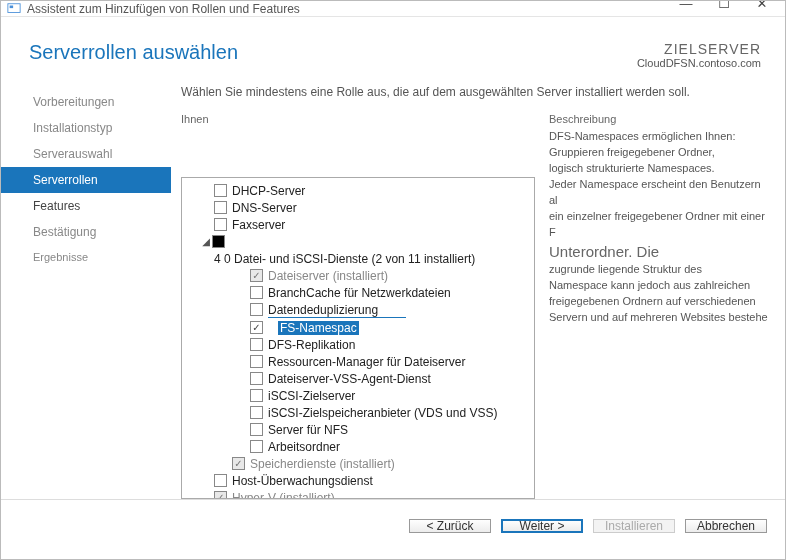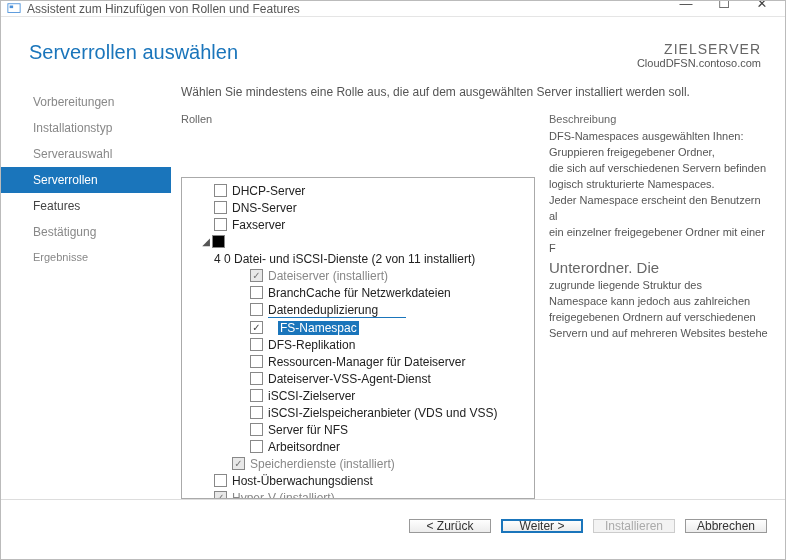--- a/index.html
+++ b/index.html
@@ -78,21 +78,21 @@
     <div class="nav-item active">Serverrollen</div>
     <div class="nav-item enabled">Features</div>
     <div class="nav-item">Bestätigung</div>
     <div class="nav-item" style="font-size:11px">Ergebnisse</div>
   </div>
 
   <div class="main">
     <div class="instr">Wählen Sie mindestens eine Rolle aus, die auf dem ausgewählten Server installiert werden soll.</div>
     <div class="cols">
       <div class="roles-col">
-        <div class="col-label">Rollen</div>
+        <div class="col-label">Ihnen</div>
         <div class="tree-wrap">
           <div class="tree-scroll">
             <div class="node ind-1">
                 <span class="cb"></span>
                 <span class="lbl">DHCP-Server</span>
               </div>
             <div class="node ind-1">
                 <span class="cb"></span>
                 <span class="lbl">DNS-Server</span>
               </div>
@@ -168,23 +168,22 @@
                 <span class="lbl" style="color:#888">Hyper-V (installiert)</span>
               </div>
             <div style="height:4px;width:400px"></div>
           </div>
         </div>
       </div>
 
       <div class="desc-col">
         <div class="col-label">Beschreibung</div>
         <div class="desc-text">
-          <div>DFS-Namespaces ausgewählten Ihnen:</div>
+          <div>DFS-Namespaces ermöglichen Ihnen:</div>
           <div>Gruppieren freigegebener Ordner,</div>
-          <div> die sich auf verschiedenen Servern befinden</div>
           <div>logisch strukturierte Namespaces.</div>
           <div>Jeder Namespace erscheint den Benutzern al</div>
           <div>ein einzelner freigegebener Ordner mit einer F</div>
           <div class="big">Unterordner. Die</div>
           <div>zugrunde liegende Struktur des</div>
           <div>Namespace kann jedoch aus zahlreichen</div>
           <div>freigegebenen Ordnern auf verschiedenen</div>
           <div>Servern und auf mehreren Websites bestehe</div>
         </div>
       </div>

